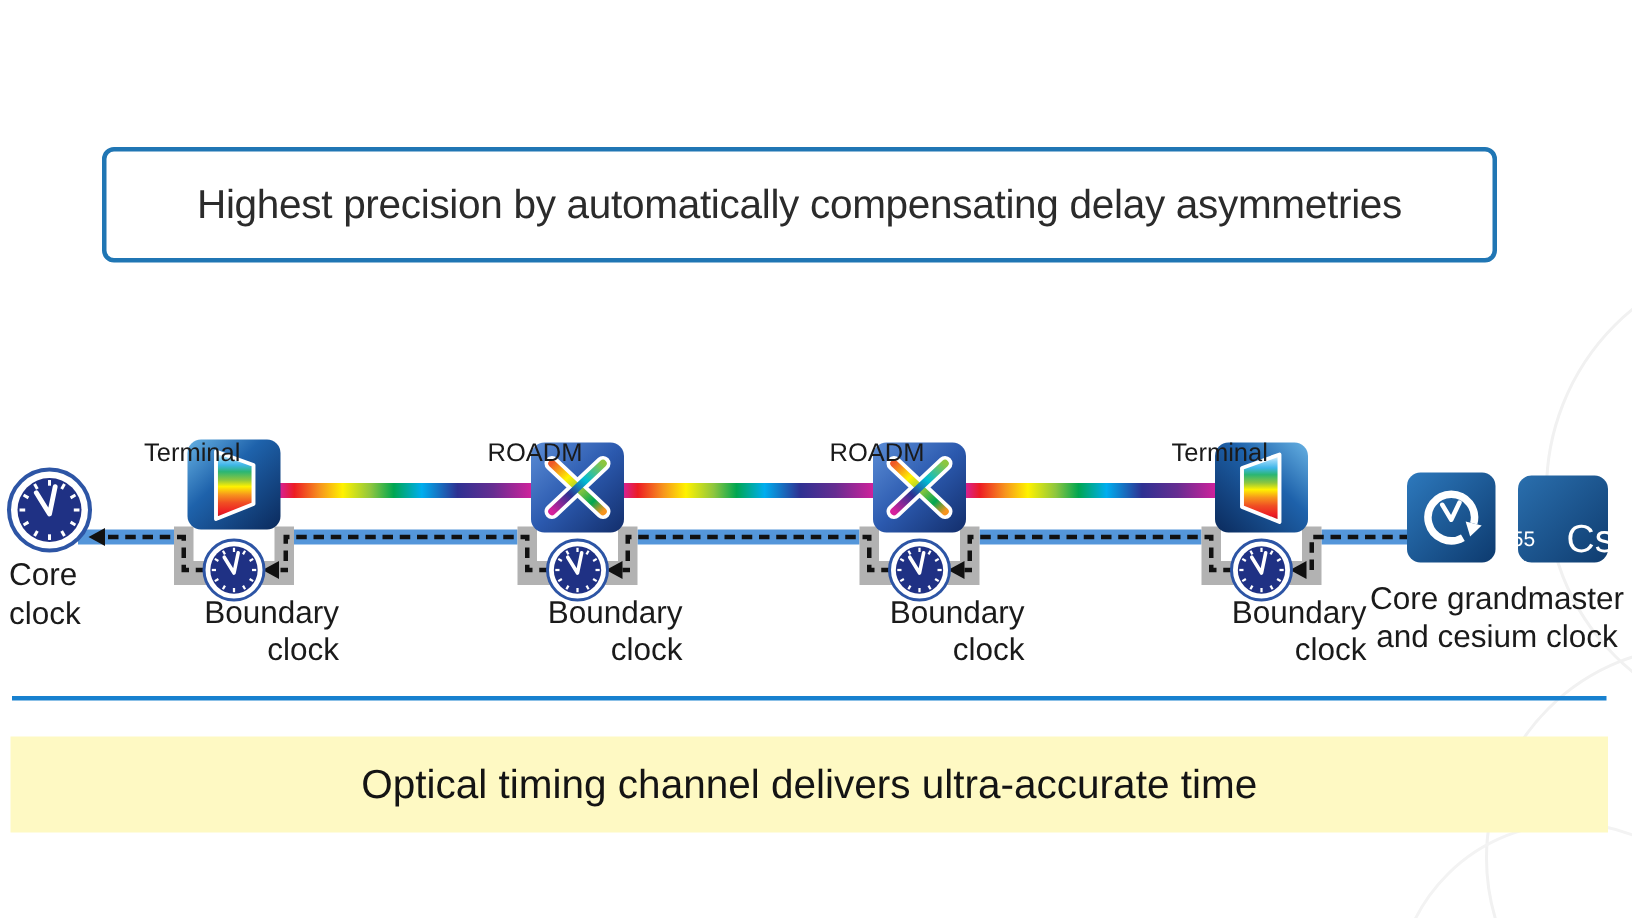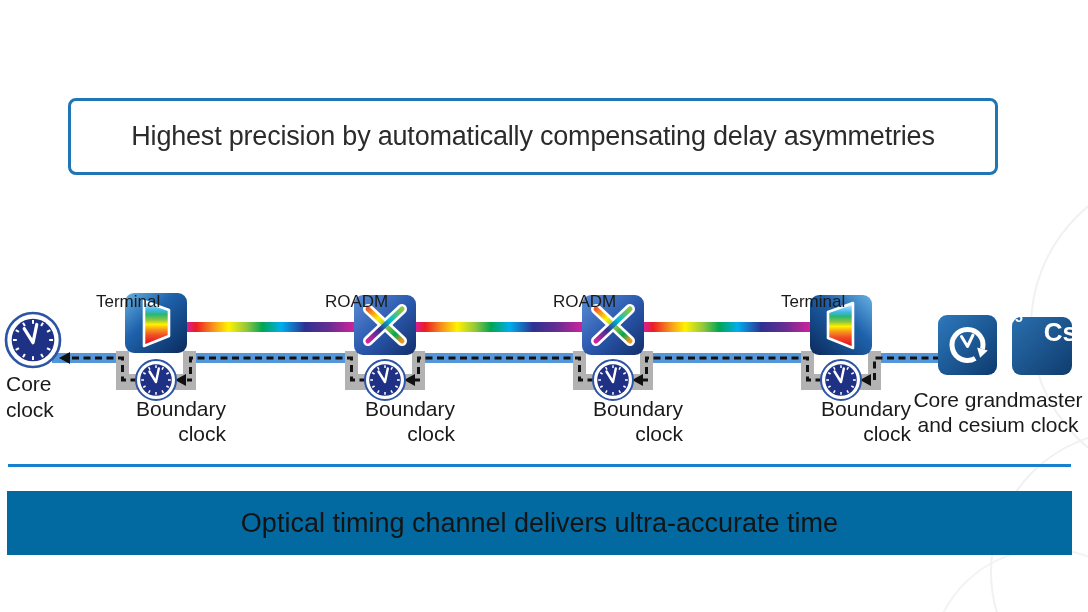--- a/index.html
+++ b/index.html
@@ -23,28 +23,28 @@
   .nl1{left:96px;} .nl2{left:325px;} .nl3{left:553px;} .nl4{left:781px;}
   
   .two-line{position:absolute;font-size:21px;line-height:25px;z-index:2;}
   .slave-label{left:6px;top:371px;width:84px;text-align:left;line-height:26px;}
   .boundary-label{top:396px;width:140px;text-align:right;}
   .bl1{left:86px;} .bl2{left:315px;} .bl3{left:543px;} .bl4{left:771px;}
   .gm-label{left:876px;top:387px;width:244px;text-align:center;}
   .two-line span{display:block;}
   
   .cs-label{position:absolute;left:1012px;top:317px;width:60px;height:58px;
-    display:flex;align-items:flex-start;justify-content:center;color:#fff;z-index:3;font-weight:bold;}
+    display:flex;align-items:flex-end;justify-content:center;color:#fff;z-index:3;}
   .cs-sup{font-size:14px;transform:translateY(-8px);margin-right:1px;}
   .cs-main{font-size:26px;margin-left:20px;}
   
   .divider{position:absolute;left:8px;top:464px;width:1063px;height:3px;
     background:#1881cf;z-index:2;}
   .banner{position:absolute;left:7px;top:491px;width:1065px;height:64px;
-    background:#0369a1;display:flex;align-items:center;justify-content:center;z-index:2;}
+    background:#fef9c3;display:flex;align-items:center;justify-content:center;z-index:2;}
   .banner span{font-size:27px;color:#141414;white-space:nowrap;}
 </style>
 </head>
 <body>
 
 <div class="page">
 
   <div class="wm wm1"></div>
   <div class="wm wm2"></div>
   <div class="wm wm3"></div>

